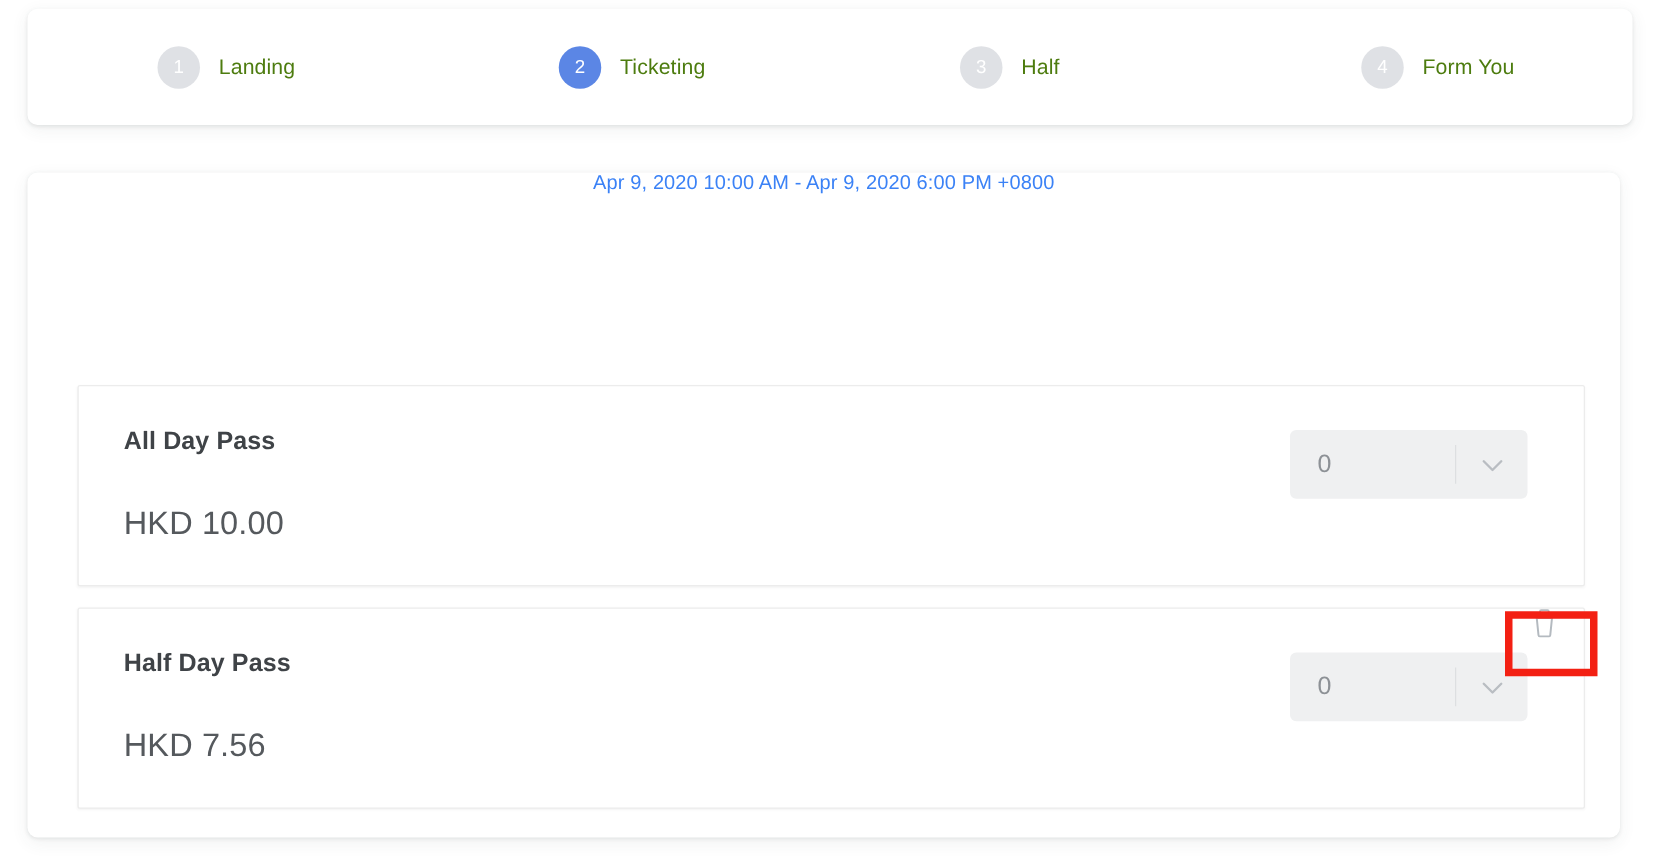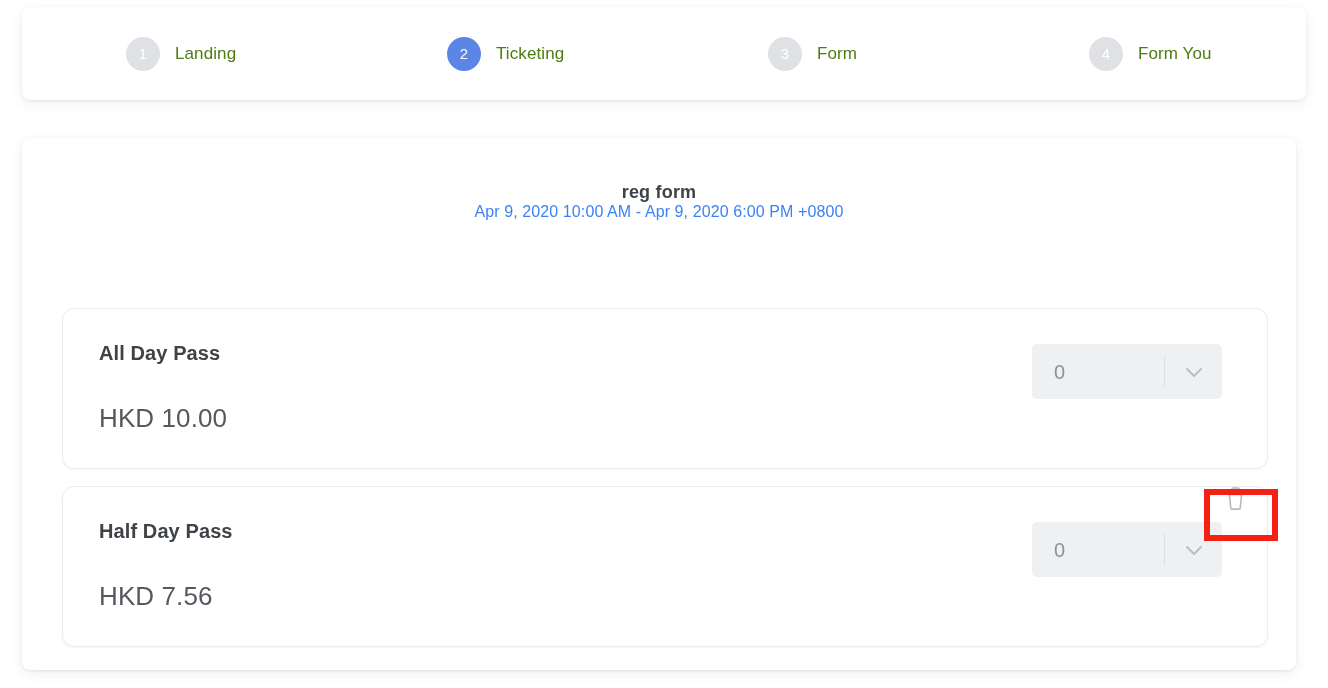--- a/index.html
+++ b/index.html
@@ -96,21 +96,21 @@
   #ticket-list {
     position: absolute;
     left: 40px;
     top: 170px;
     width: 1206px;
   }
   .ticket-card {
     position: relative;
     background: #ffffff;
     border: 1px solid #ececec;
-    border-radius: 12px;
+    border-radius: 2px;
     box-shadow: 0 1px 2px rgba(60, 64, 67, .06);
     height: 161px;
     box-sizing: border-box;
     margin-bottom: 17px;
   }
   .ticket-name {
     position: absolute;
     left: 36px;
     top: 33px;
     font-size: 20px;
@@ -208,33 +208,32 @@
     <div class="step-label">Landing</div>
   </div>
 
   <div class="step active">
     <div class="step-circle">2</div>
     <div class="step-label">Ticketing</div>
   </div>
 
   <div class="step">
     <div class="step-circle">3</div>
-    <div class="step-label">Form</div>
+    <div class="step-label">Half</div>
   </div>
 
   <div class="step">
     <div class="step-circle">4</div>
     <div class="step-label">Form You</div>
   </div>
 
 </div>
 
 <div class="card" id="main-card">
 
-  <div id="event-title">reg form</div>
   <div id="event-daterange">Apr 9, 2020 10:00 AM - Apr 9, 2020 6:00 PM +0800</div>
 
   <div id="ticket-list">
 
     <div class="ticket-card">
       <div class="ticket-name">All Day Pass</div>
       <div class="ticket-price">HKD 10.00</div>
 
       <div class="qty-select">
         <span class="qty-value">0</span>

